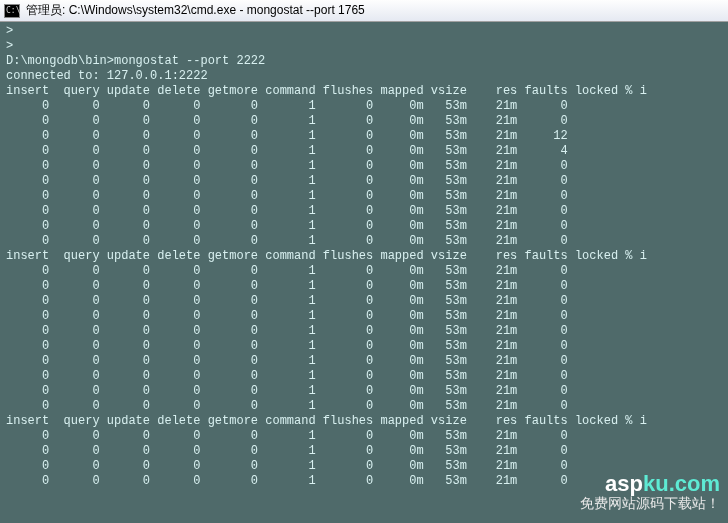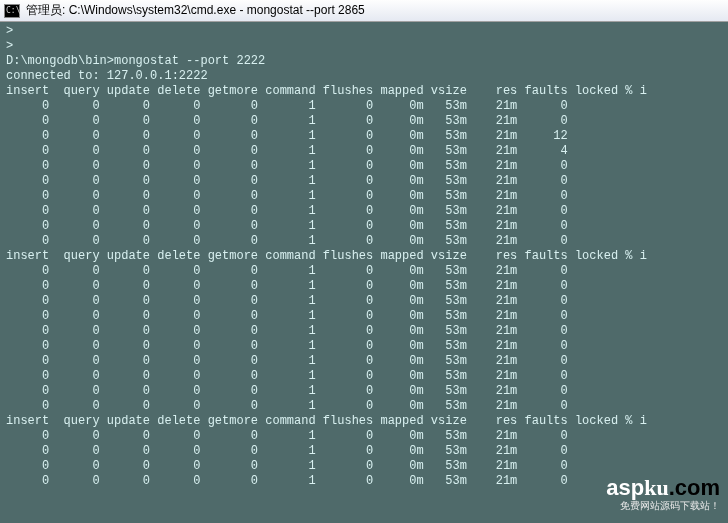--- a/index.html
+++ b/index.html
@@ -51,34 +51,34 @@
     bottom: 10px;
     font-family: Arial, sans-serif;
     text-align: right;
   }
   .watermark .url {
     color: #fff;
     font-size: 22px;
     font-weight: bold;
   }
   .watermark .url .asp { color: #ffffff; }
-  .watermark .url .ku  { color: #ffffff; font-family: Liberation Serif, serif; }
-  .watermark .url .dot { color: #000000; }
+  .watermark .url .ku  { color: #5eead4; }
+  .watermark .url .dot { color: #5eead4; }
   .watermark .tag {
     color: #e8e8e8;
-    font-size: 10px;
+    font-size: 14px;
     margin-top: -2px;
   }
 </style>
 </head>
 <body>
 
 <div class="title-bar">
   <div class="cmd-icon">C:\</div>
-  <span>管理员: C:\Windows\system32\cmd.exe - mongostat  --port 2865</span>
+  <span>管理员: C:\Windows\system32\cmd.exe - mongostat  --port 1765</span>
 </div>
 
 <div class="terminal" id="term">&gt;
 &gt;
 D:\mongodb\bin&gt;mongostat --port 2222
 connected to: 127.0.0.1:2222
 insert  query update delete getmore command flushes mapped vsize    res faults locked % i
      0      0      0      0       0       1       0     0m   53m    21m      0       
      0      0      0      0       0       1       0     0m   53m    21m      0       
      0      0      0      0       0       1       0     0m   53m    21m     12       

